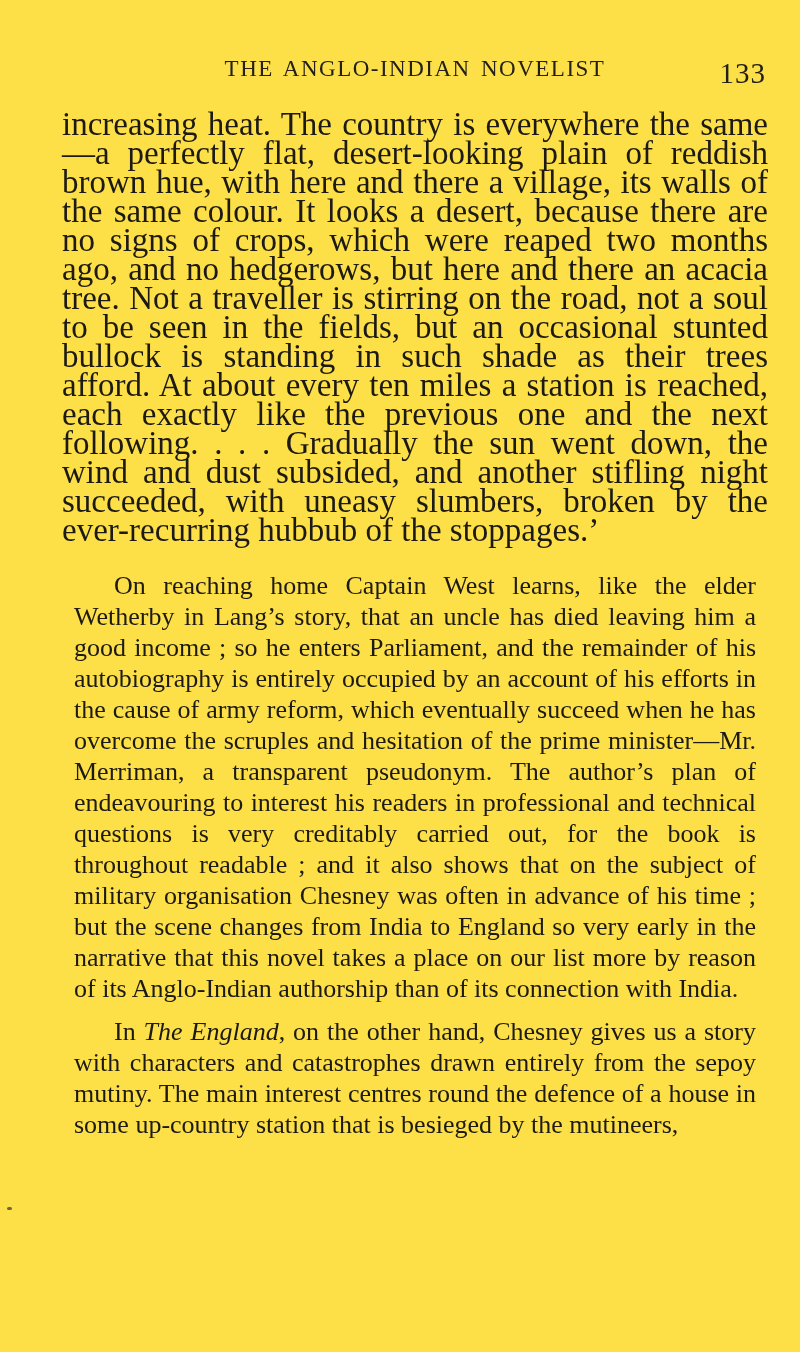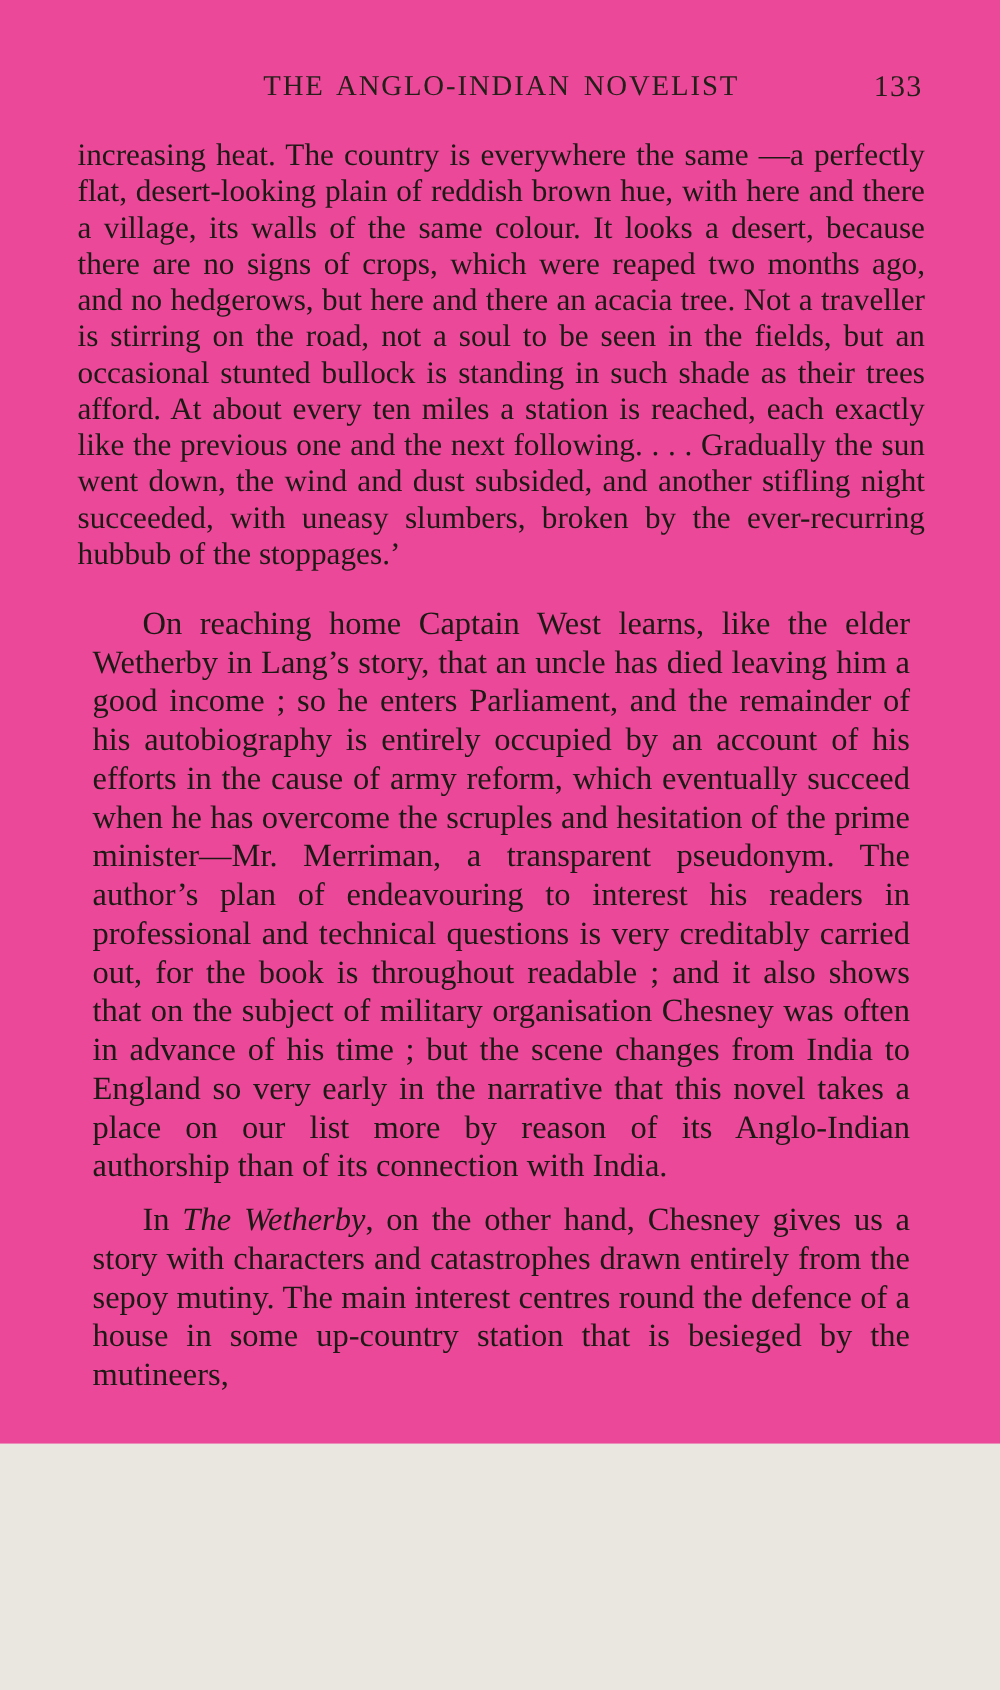--- a/index.html
+++ b/index.html
@@ -3,54 +3,54 @@
 <meta charset="utf-8">
 <style>
   html, body {
     margin: 0;
     padding: 0;
     background: #e9e7e0;
   }
   .scan-page {
     position: relative;
     width: 800px;
-    height: 1155px;
+    height: 1352px;
     margin: 0 auto;
-    background: #ec4899;
+    background: #fde047;
     box-sizing: border-box;
     overflow: hidden;
     color: #1d1a15;
     font-family: "Liberation Serif", "DejaVu Serif", serif;
-    padding: 56px 60px 0 62px;
+    padding: 56px 32px 0 62px;
   }
   .running-head {
     position: relative;
     height: 30px;
     margin-bottom: 24px;
   }
   .head-title {
     display: block;
     text-align: center;
     font-size: 23px;
     letter-spacing: 1.5px;
     word-spacing: 3px;
     color: #242019;
   }
   .page-number {
     position: absolute;
     right: 2px;
     top: 1px;
-    font-size: 24px;
+    font-size: 29px;
     letter-spacing: 1px;
     color: #242019;
     margin-left: 35px;
   }
   .quote-block p {
     margin: 0;
-    font-size: 25px;
+    font-size: 33px;
     line-height: 29px;
     text-align: justify;
     color: #1d1a15;
   }
   .para {
     margin: 12px;
     font-size: 26px;
     line-height: 31px;
     text-align: justify;
     color: #1d1a15;
@@ -87,15 +87,15 @@
     <span class="head-title">THE ANGLO-INDIAN NOVELIST</span>
     <span class="page-number">133</span>
   </header>
 
   <section class="quote-block">
     <p>increasing heat. The country is everywhere the same —a perfectly flat, desert-looking plain of reddish brown hue, with here and there a village, its walls of the same colour. It looks a desert, because there are no signs of crops, which were reaped two months ago, and no hedgerows, but here and there an acacia tree. Not a traveller is stirring on the road, not a soul to be seen in the fields, but an occasional stunted bullock is standing in such shade as their trees afford. At about every ten miles a station is reached, each exactly like the previous one and the next following. . . . Gradually the sun went down, the wind and dust subsided, and another stifling night succeeded, with uneasy slumbers, broken by the ever-recurring hubbub of the stoppages.’</p>
   </section>
 
   <p class="para gap-above indent">On reaching home Captain West learns, like the elder Wetherby in Lang’s story, that an uncle has died leaving him a good income ; so he enters Parliament, and the remainder of his autobiography is entirely occupied by an account of his efforts in the cause of army reform, which eventually succeed when he has overcome the scruples and hesitation of the prime minister—Mr. Merriman, a transparent pseudonym. The author’s plan of endeavouring to interest his readers in professional and technical questions is very creditably carried out, for the book is throughout readable ; and it also shows that on the subject of military organisation Chesney was often in advance of his time ; but the scene changes from India to England so very early in the narrative that this novel takes a place on our list more by reason of its Anglo-Indian authorship than of its connection with India.</p>
 
-  <p class="para indent"><span>In </span><em>The Wetherby</em><span>, on the other hand, Chesney gives us a story with characters and catastrophes drawn entirely from the sepoy mutiny. The main interest centres round the defence of a house in some up-country station that is besieged by the mutineers,</span></p>
+  <p class="para indent"><span>In </span><em>The England</em><span>, on the other hand, Chesney gives us a story with characters and catastrophes drawn entirely from the sepoy mutiny. The main interest centres round the defence of a house in some up-country station that is besieged by the mutineers,</span></p>
 
 </div>
 
 </body></html>

